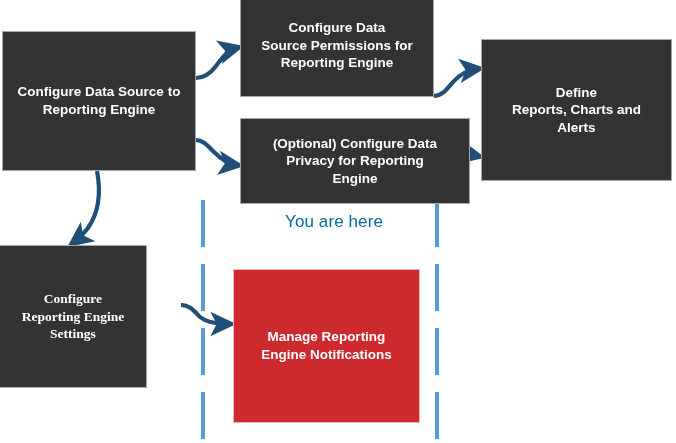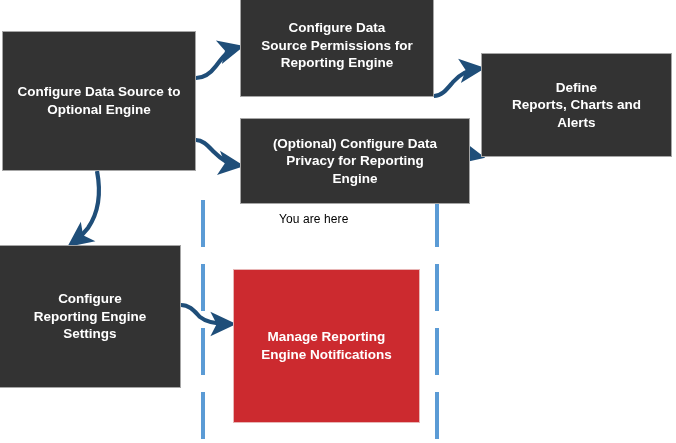--- a/index.html
+++ b/index.html
@@ -24,33 +24,33 @@
     box-sizing:border-box;
     padding:4px 8px;
     white-space:pre-line;
   }
   .node.dark{background:#333333;border:1px solid #a6a6a6;}
   .node.red{background:#CC2A2F;border:1px solid #e8b6b6;margin-top:29px;}
 
   #n-source  {left:2px;   top:31px;  width:194px; height:140px;}
   #n-perms   {left:240px; top:-6px;  width:194px; height:103px;}
   #n-privacy {left:240px; top:118px; width:230px; height:86px;}
-  #n-define  {left:481px; top:39px;  width:191px; height:104px;margin-top:14px;}
-  #n-settings{left:-1px;  top:245px; width:182px; height:143px;}
+  #n-define  {left:481px; top:39px;  width:191px; height:142px;}
+  #n-settings{left:-1px;  top:245px; width:148px; height:143px;font-family:Liberation Serif, serif;}
   #n-notify  {left:233px; top:240px; width:187px; height:154px;}
 
   .svg-layer{position:absolute;left:0;top:0;width:676px;height:443px;}
 
   .you-are-here{
     position:absolute;
     left:279px; top:212px;
     width:104px;
-    text-align:left;
-    color:#000000;
-    font-size:12px;
+    text-align:right;
+    color:#0369a1;
+    font-size:17px;
     font-weight:normal;
     letter-spacing:.1px;
   }
 </style>
 </head>
 <body>
 
 <div id="canvas">
 
   <svg class="svg-layer" viewBox="0 0 676 443">
@@ -70,21 +70,21 @@
 
     <path d="M434,124 C442,124 446,132 452,140 C459,149 468,154 477,156" fill="none" stroke="#1F4E79" stroke-width="4.2" marker-end="url(#ah)"></path>
 
     <path d="M181,305 C190,305 195,312 200,317 C206,322 214,324 228,324" fill="none" stroke="#1F4E79" stroke-width="4.2" marker-end="url(#ah)"></path>
 
     <line x1="203" y1="200" x2="203" y2="441" stroke="#5B9BD5" stroke-width="4" stroke-dasharray="47 17"></line>
     <line x1="437" y1="200" x2="437" y2="441" stroke="#5B9BD5" stroke-width="4" stroke-dasharray="47 17"></line>
   </svg>
 
   <div id="n-source" class="node dark">Configure Data Source to
-Optional Engine</div>
+Reporting Engine</div>
 
   <div id="n-perms" class="node dark">Configure Data
 Source Permissions for
 Reporting Engine</div>
 
   <div id="n-privacy" class="node dark">(Optional) Configure Data
 Privacy for Reporting
 Engine</div>
 
   <div id="n-define" class="node dark">Define

